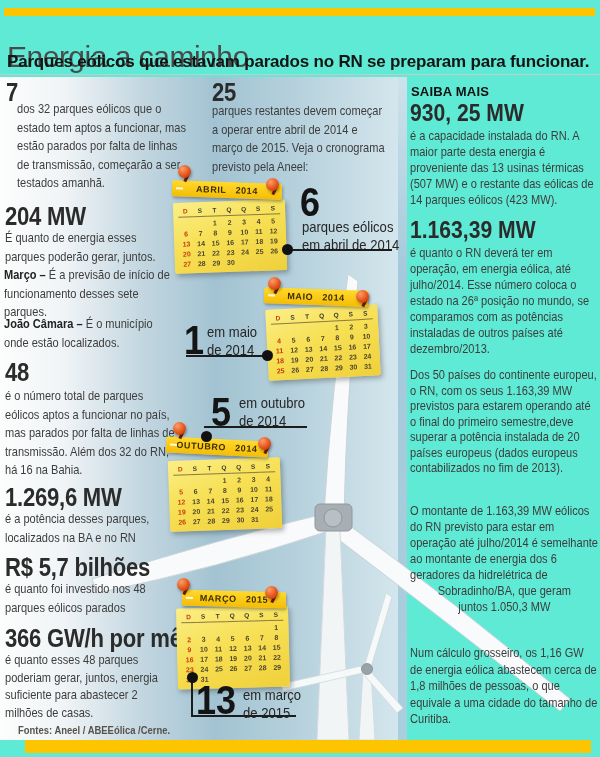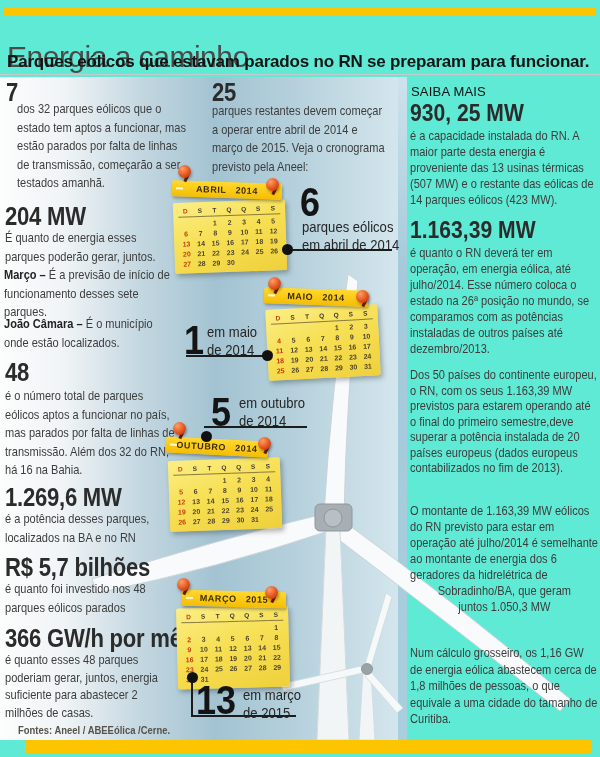--- a/index.html
+++ b/index.html
@@ -16,21 +16,21 @@
           background:linear-gradient(180deg,#cde2ec 0%,#a4c9da 30%,#a9cedd 100%);}
   .turbines{position:absolute;left:0;top:77px;width:600px;height:663px;z-index:1;pointer-events:none;}
   
   .abs{position:absolute;z-index:3;}
   .num{font-size:26px;font-weight:bold;color:#2b2b2b;white-space:nowrap;transform:scaleX(.85);transform-origin:0 0;letter-spacing:-.3px;}
   .body{font-size:13px;line-height:18.5px;color:#3d3d3d;width:204px;transform:scaleX(.85);transform-origin:0 0;letter-spacing:0;}
   .body b{color:#222;}
   .sources{font-size:10.5px;font-weight:bold;color:#56524c;transform:scaleX(.9);transform-origin:0 0;white-space:nowrap;}
   .rc-body{font-size:13px;line-height:16px;color:#3d3d3d;width:222px;transform:scaleX(.85);transform-origin:0 0;}
   .rc-num{font-size:24px;font-weight:bold;color:#2b2b2b;white-space:nowrap;transform:scaleX(.88);transform-origin:0 0;}
-  .kicker{font-size:13px;font-weight:normal;color:#101010;letter-spacing:.2px;}
+  .kicker{font-size:13px;font-weight:bold;color:#101010;letter-spacing:.2px;}
   .tail-center{text-align:center;white-space:pre-line;}
   
   .cal-header{position:absolute;z-index:4;height:16px;line-height:16px;text-align:center;
       background:linear-gradient(#ffd92e,#f5bd04);border-radius:2px;box-shadow:1px 2px 3px rgba(30,30,30,.35);
       font-size:9px;font-weight:bold;color:#3e2e00;letter-spacing:.6px;word-spacing:6px;white-space:nowrap;}
   .cal-header::before{content:"";position:absolute;left:4px;top:7px;width:7px;height:2px;background:rgba(255,255,255,.85);}
   .cal-pad{position:absolute;z-index:3;padding:4px 5px 5px 5px;border-radius:2px;
       background:linear-gradient(160deg,#fbee86 0%,#f7e055 45%,#efd03a 100%);
       box-shadow:2px 3px 5px rgba(40,40,40,.35);}
   .cal-grid{display:grid;grid-template-columns:repeat(7,1fr);row-gap:1px;width:102px;}

